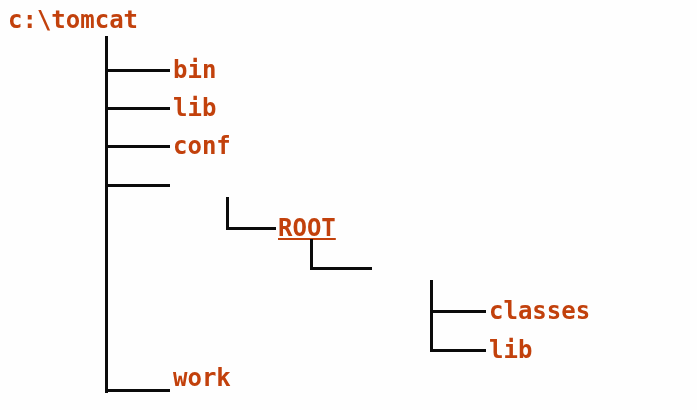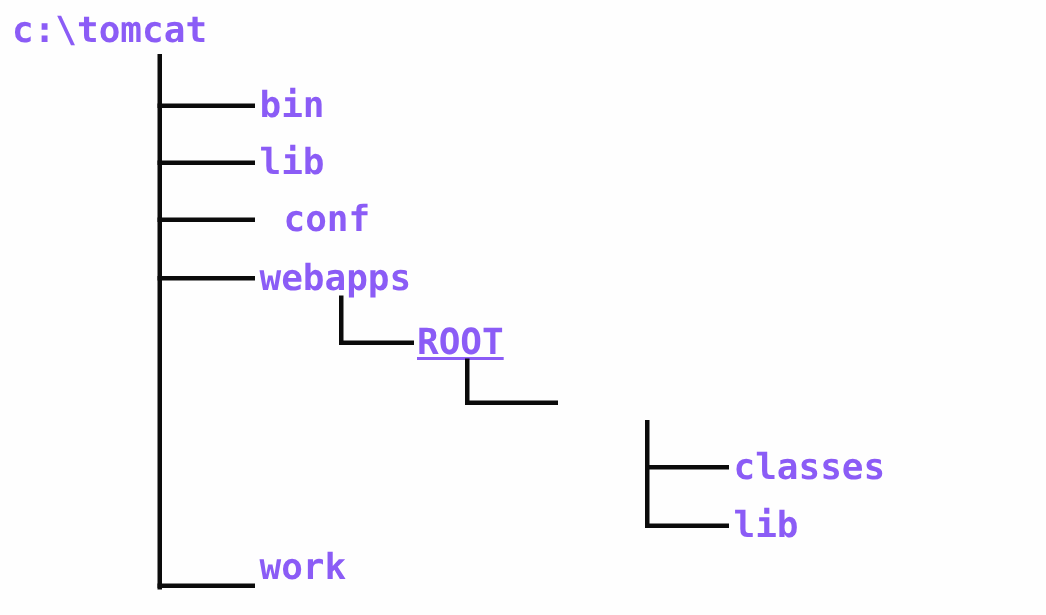--- a/index.html
+++ b/index.html
@@ -13,21 +13,21 @@
     height: 410px;
     background: #fefefe;
     overflow: hidden;
     font-family: "DejaVu Sans Mono", "Liberation Mono", monospace;
   }
   .label {
     position: absolute;
     font-size: 24px;
     font-weight: bold;
     line-height: 28px;
-    color: #8b5cf6;
+    color: #c2410c;
     letter-spacing: 0px;
     white-space: pre;
   }
   .hline, .vline {
     position: absolute;
     background: #0b0b0b;
   }
   .hline { height: 3px; }
   .vline { width: 3px; }
 </style>
@@ -40,24 +40,23 @@
 
   <div class="vline" style="left:105px; top:36px; height:357px;"></div>
 
   <div class="hline" style="left:105px; top:69px; width:65px;"></div>
   <span class="label" style="left:173px; top:56px;">bin</span>
 
   <div class="hline" style="left:105px; top:107px; width:65px;"></div>
   <span class="label" style="left:173px; top:94px;">lib</span>
 
   <div class="hline" style="left:105px; top:145px; width:65px;"></div>
-  <span class="label" style="left:189px; top:132px;">conf</span>
+  <span class="label" style="left:173px; top:132px;">conf</span>
 
   <div class="hline" style="left:105px; top:184px; width:65px;"></div>
-  <span class="label" style="left:173px; top:171px;">webapps</span>
 
   <div class="vline" style="left:226px; top:197px; height:33px;"></div>
   <div class="hline" style="left:226px; top:227px; width:50px;"></div>
   <span class="label" style="left:278px; top:214px;text-decoration:underline;">ROOT</span>
 
   <div class="vline" style="left:310px; top:239px; height:31px;"></div>
   <div class="hline" style="left:310px; top:267px; width:62px;"></div>
 
   <div class="vline" style="left:430px; top:280px; height:72px;"></div>
   <div class="hline" style="left:430px; top:310px; width:56px;"></div>

